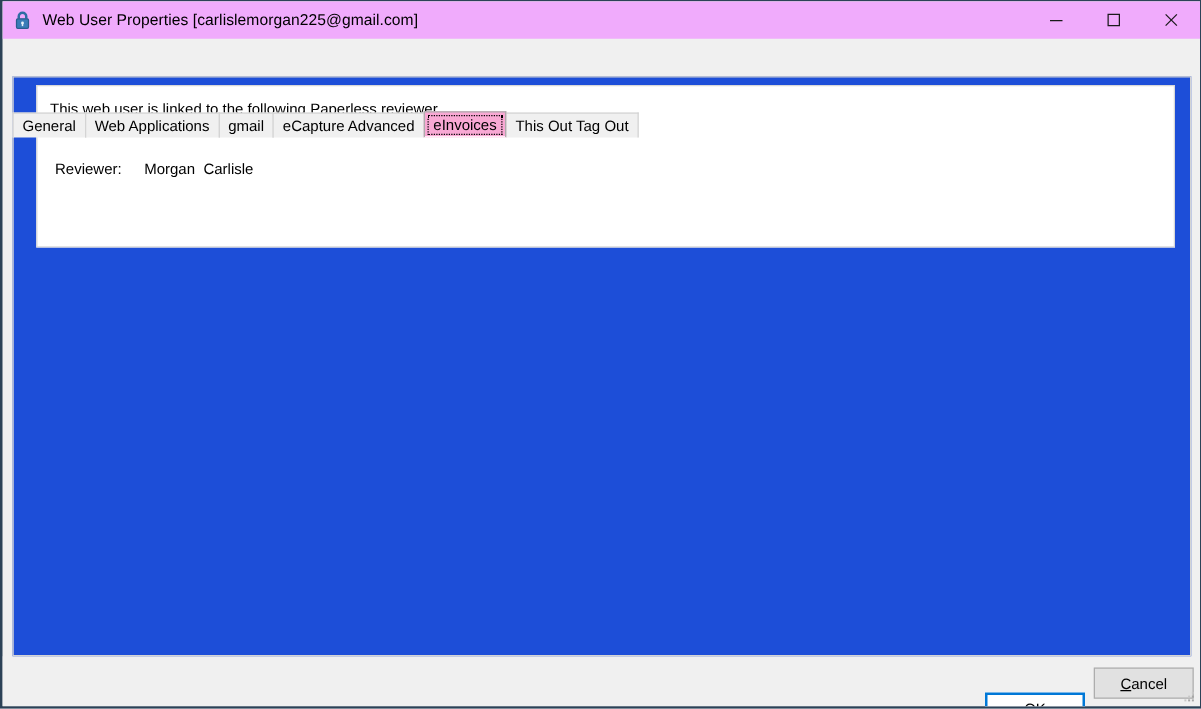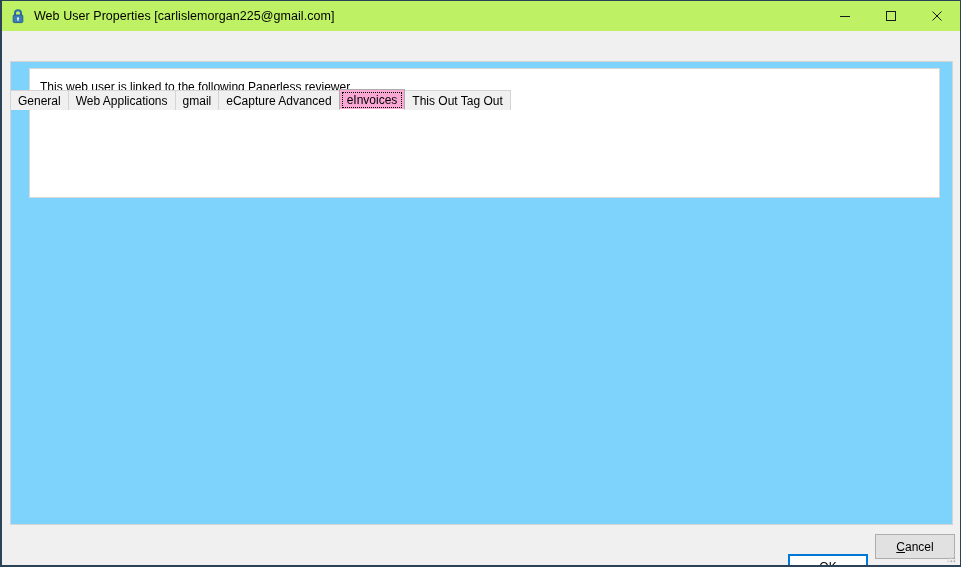--- a/index.html
+++ b/index.html
@@ -21,21 +21,21 @@
     border-bottom-width: 2px;
     background: #f0f0f0;
     overflow: hidden;
   }
 
   
   .titlebar {
     position: absolute;
     left: 0; top: 0; right: 0;
     height: 30px;
-    background: #bef264;
+    background: #f0abfc;
     display: flex;
     align-items: center;
   }
   .title-icon {
     width: 16px;
     height: 16px;
     margin-left: 8px;
     margin-right: 8px;
     flex: 0 0 auto;
     display: block;
@@ -106,21 +106,21 @@
   }
 
   
   .tabpage {
     position: absolute;
     left: 8px;
     top: 60px;
     width: 943px;
     height: 464px;
     box-sizing: border-box;
-    background: #7dd3fc;
+    background: #1d4ed8;
     border: 1px solid #d4d4d4;
     z-index: 2;
   }
 
   .panel {
     position: absolute;
     left: 18px;
     top: 6px;
     width: 911px;
     height: 130px;
@@ -257,20 +257,24 @@
       <span class="focusrect"></span>
     </div>
     <div class="tab">
       <span>This Out Tag Out</span>
     </div>
   </div>
 
   <div class="tabpage">
     <div class="panel">
       <div class="panel-note">This web user is linked to the following Paperless reviewer.</div>
+      <div class="reviewer-row">
+        <span class="reviewer-label">Reviewer:</span>
+        <span>Morgan  Carlisle</span>
+      </div>
     </div>
   </div>
 
   <div class="footer">
     <button class="btn btn-ok">
       <span><span class="mnem">O</span>K</span>
     </button>
     <button class="btn btn-cancel">
       <span><span class="mnem">C</span>ancel</span>
     </button>

